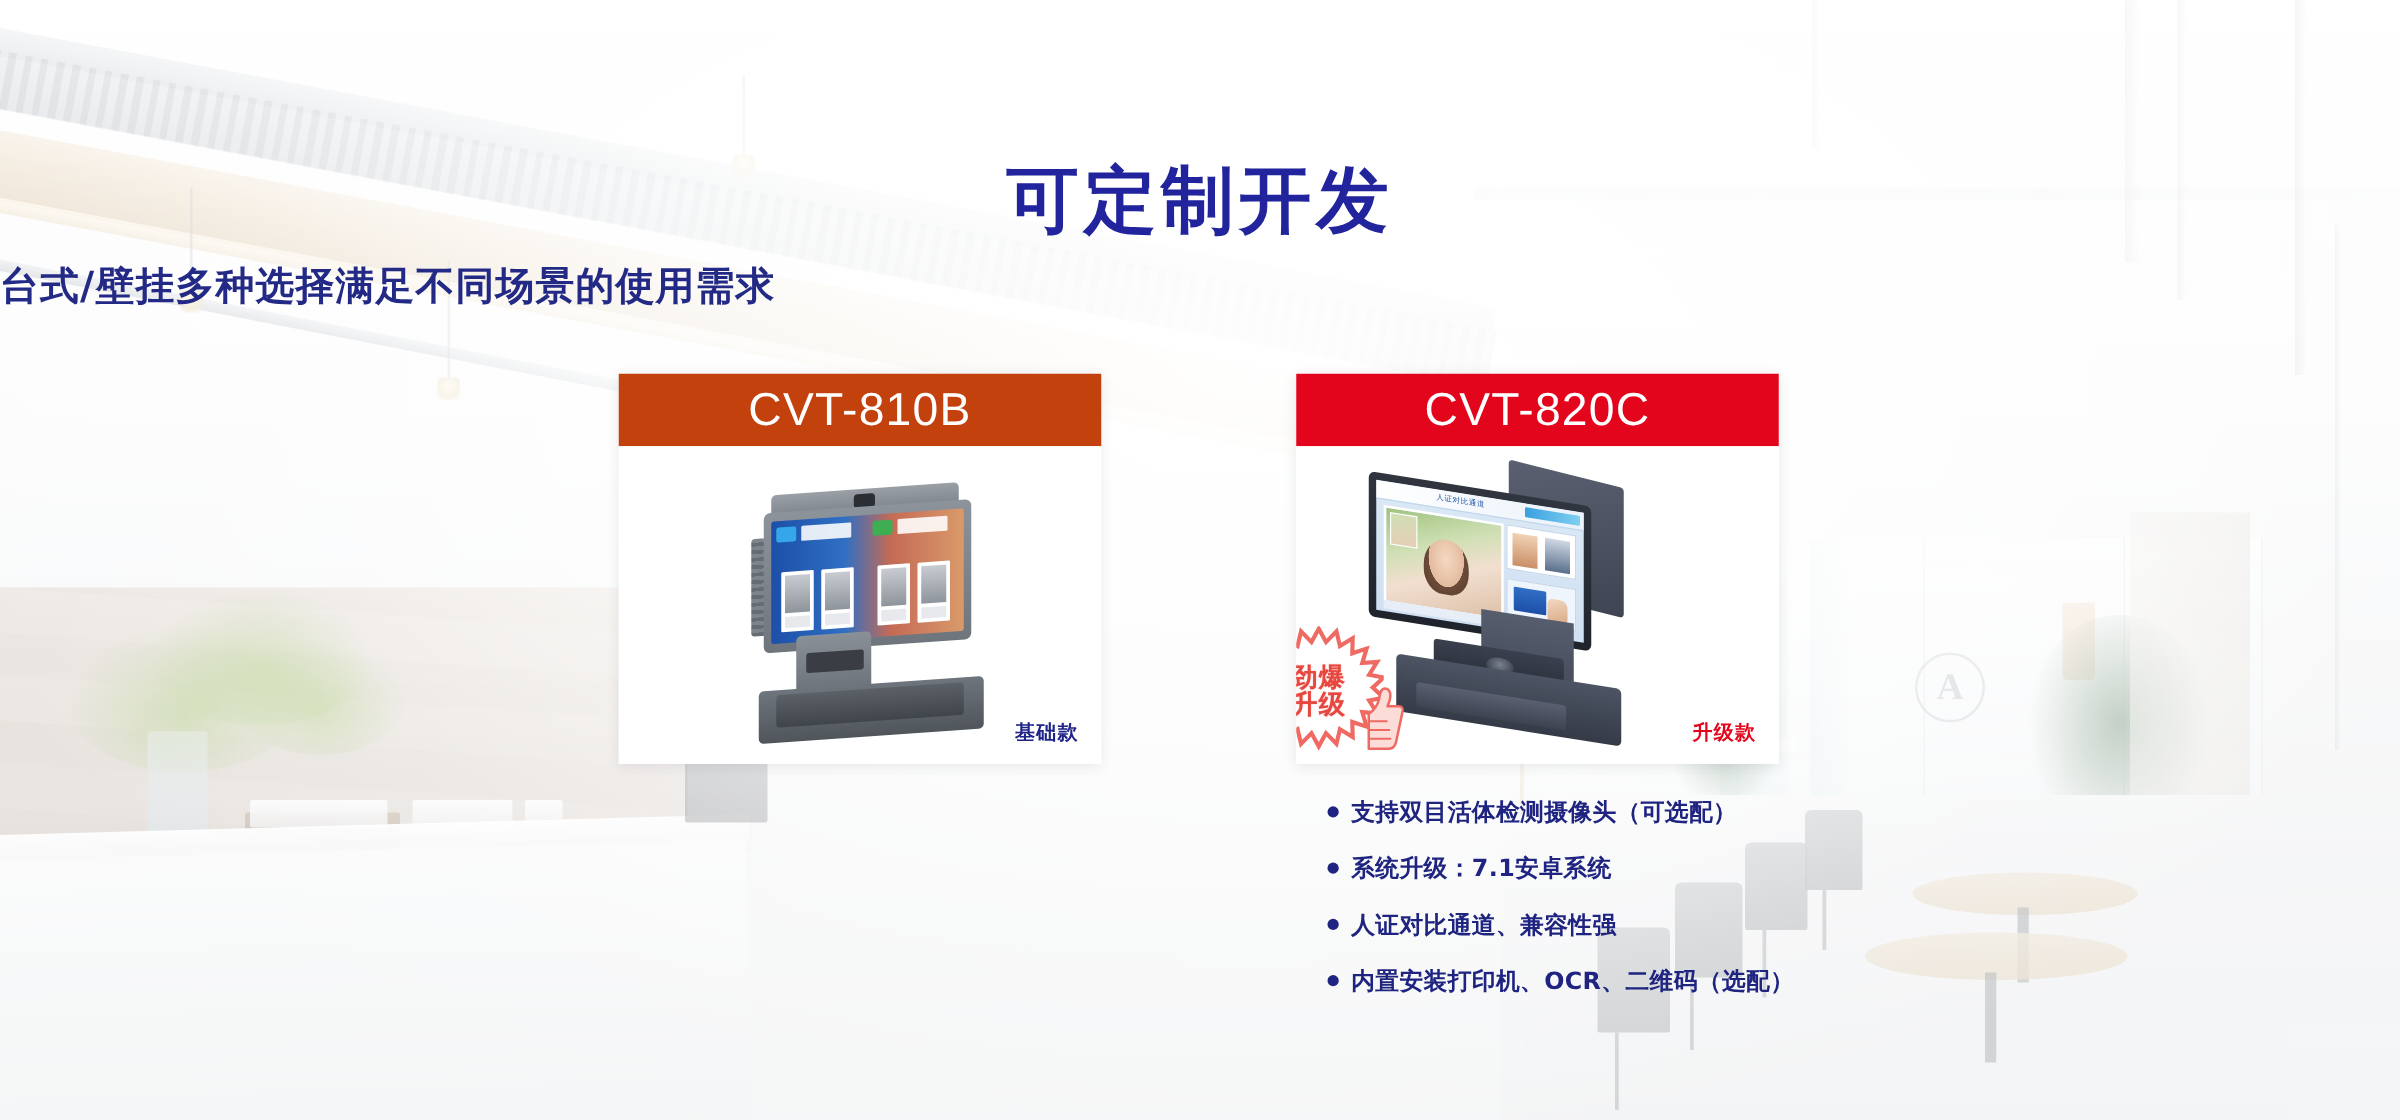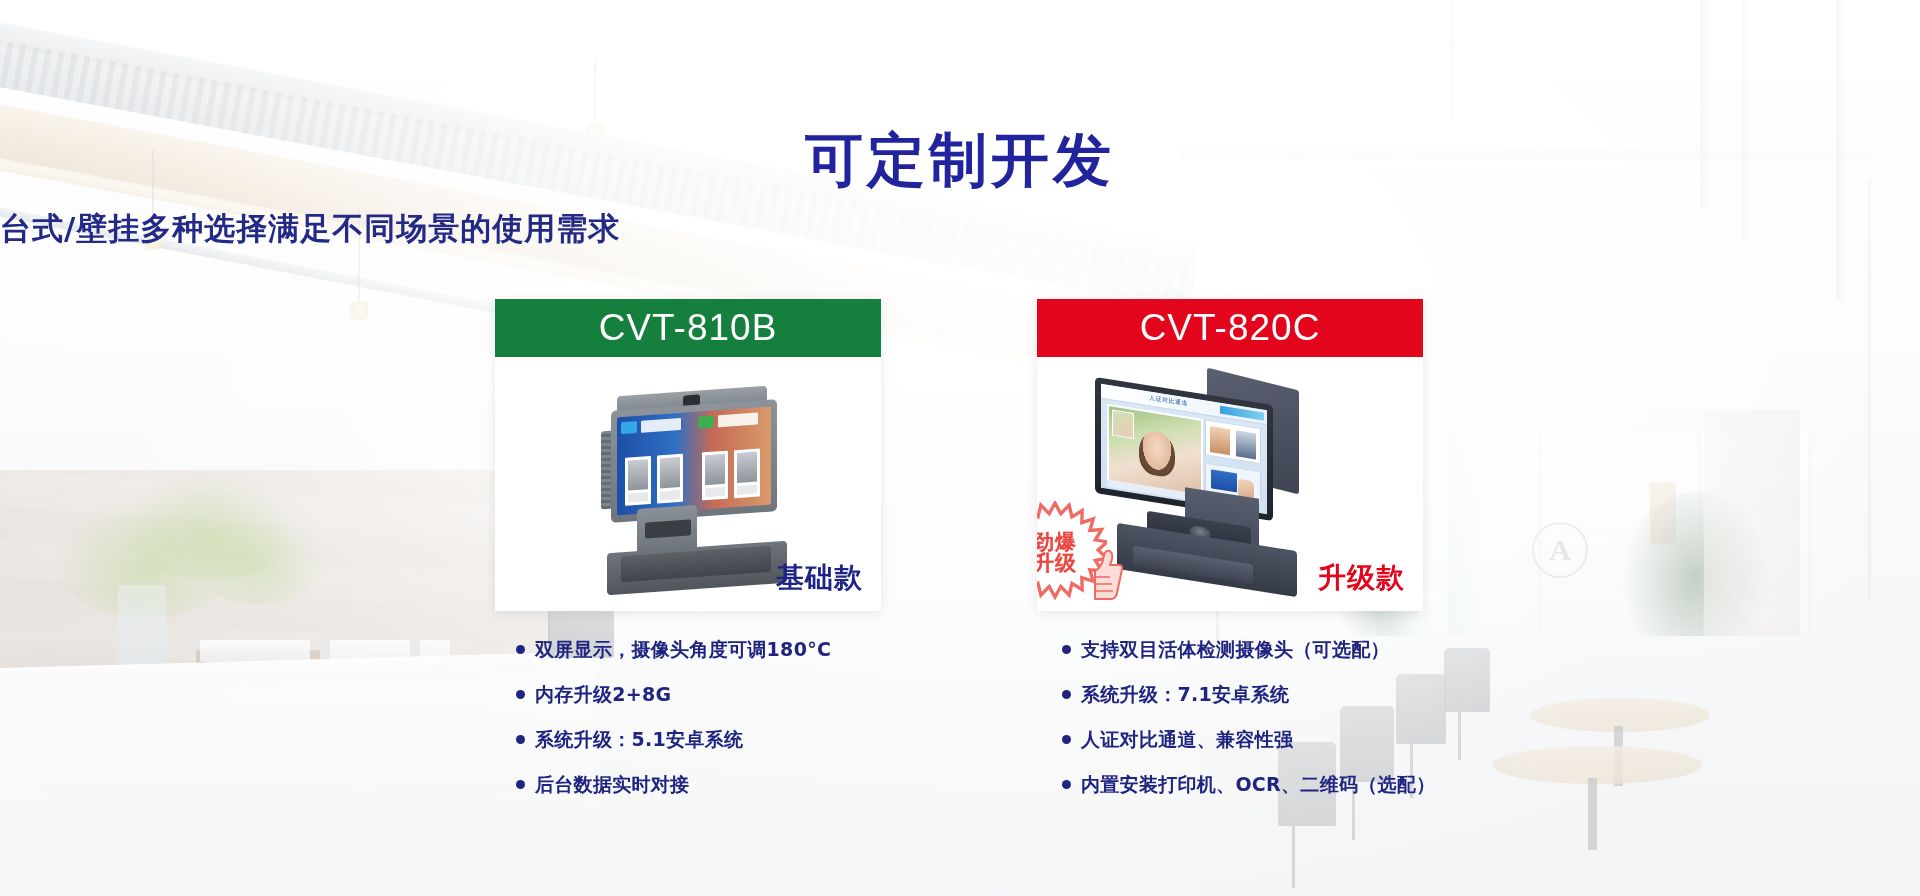--- a/index.html
+++ b/index.html
@@ -248,33 +248,33 @@
   .card-right { left: 1037px; }
 
   .card-head {
     height: 58px;
     display:flex; align-items:center; justify-content:center;
     color:#ffffff;
     font-size: 37px;
     letter-spacing: 1px;
     font-family: "Liberation Sans", sans-serif;
   }
-  .head-blue { background:#15803d; }
+  .head-blue { background:#c2410c; }
   .head-red  { background:#e3051b; }
 
   .card-body {
     position:relative;
     height: 254px;
     background:#fff;
     overflow:hidden;
   }
 
   .tier-label {
     position:absolute; right:18px; bottom:14px;
-    font-size: 28px; font-weight:700; letter-spacing:1px;
+    font-size: 16px; font-weight:700; letter-spacing:1px;
     font-family:"DejaVu Sans","Liberation Sans",sans-serif;
   }
   .tier-blue { color:#1e2388; }
   .tier-red  { color:#e3051b; }
 
   
   .devA { position:absolute; left:78px; top:22px; width:230px; height:218px; }
   .devA .top-bar {
     position:absolute; left:44px; top:12px; width:150px; height:19px;
     background: linear-gradient(180deg,#9aa0a6,#7c828a);
@@ -659,38 +659,20 @@
           <svg class="thumb-up" viewBox="0 0 42 52">
             <path d="M14,50 L14,22 C14,22 18,20 21,14 C23.5,9 22,3 26,2 C30,1 32,5 31,10 C30.4,13 29,16 29,16 L38,16 C40.5,16 42,18 41,20.5 L36,44 C35.3,47.5 33,50 30,50 Z" fill="#fbdcd6" stroke="#ef6a63" stroke-width="2" stroke-linejoin="round"></path>
             <path d="M14,28 L29,28 M14,35 L31,35 M14,42 L32,42" stroke="#ef6a63" stroke-width="1.6"></path>
           </svg>
         </div>
 
         <div class="tier-label tier-red">升级款</div>
       </div>
     </div>
 
-    <div class="features features-left">
-      <div class="feat">
-        <span class="bullet"></span>
-        <span>双屏显示，摄像头角度可调180°C</span>
-      </div>
-      <div class="feat">
-        <span class="bullet"></span>
-        <span>内存升级2+8G</span>
-      </div>
-      <div class="feat">
-        <span class="bullet"></span>
-        <span>系统升级：5.1安卓系统</span>
-      </div>
-      <div class="feat">
-        <span class="bullet"></span>
-        <span>后台数据实时对接</span>
-      </div>
-    </div>
 
     <div class="features features-right">
       <div class="feat">
         <span class="bullet"></span>
         <span>支持双目活体检测摄像头（可选配）</span>
       </div>
       <div class="feat">
         <span class="bullet"></span>
         <span>系统升级：7.1安卓系统</span>
       </div>

